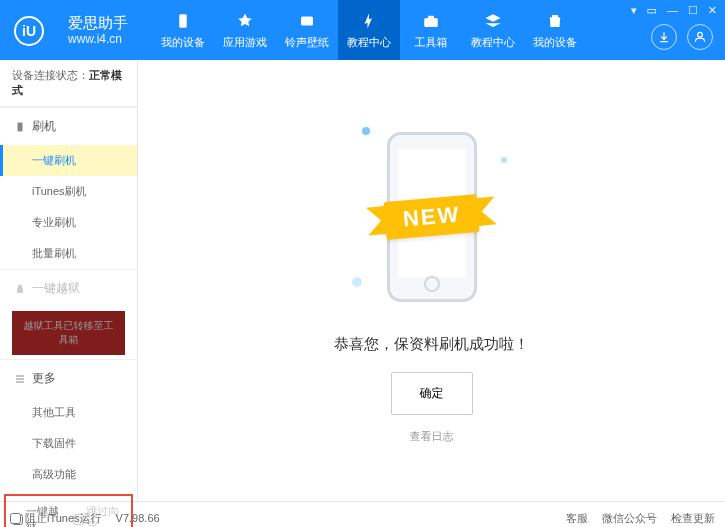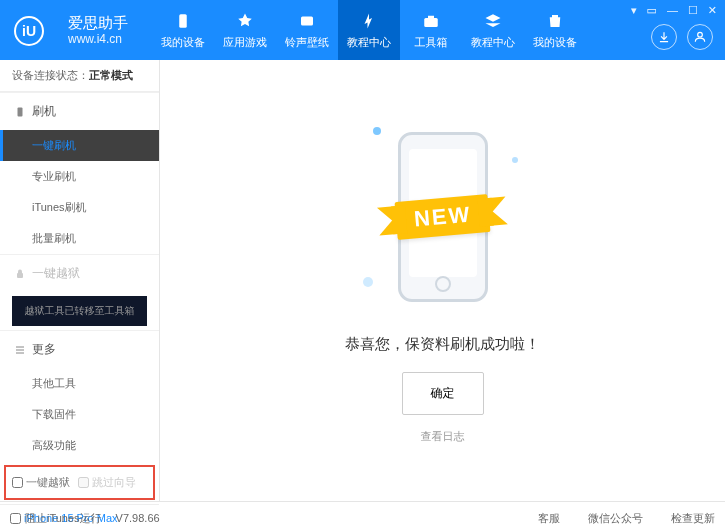--- a/index.html
+++ b/index.html
@@ -14,29 +14,29 @@
 .nav-item{display:flex;flex-direction:column;align-items:center;justify-content:center;width:62px;height:100%;cursor:pointer;gap:4px;font-size:11px}
 .nav-item.active{background:#0066cc}
 .nav-icon{width:20px;height:20px;display:flex;align-items:center;justify-content:center}
 .nav-icon svg{width:18px;height:18px;fill:#fff}
 .win-controls{position:absolute;top:4px;right:8px;display:flex;gap:10px;font-size:11px}
 .win-controls span{cursor:pointer;opacity:.9}
 .header-right{position:absolute;right:12px;bottom:10px;display:flex;gap:10px}
 .header-right .circ{width:26px;height:26px;border:1.5px solid rgba(255,255,255,.7);border-radius:50%;display:flex;align-items:center;justify-content:center;cursor:pointer}
 .header-right svg{width:14px;height:14px;fill:none;stroke:#fff;stroke-width:2}
 .body{display:flex;height:441px}
-.sidebar{width:160px;border-right:1px solid #e5e5e5;display:flex;flex-direction:column}
+.sidebar{width:138px;border-right:1px solid #e5e5e5;display:flex;flex-direction:column}
 .status-bar{padding:8px 12px;font-size:11px;border-bottom:1px solid #eee;color:#666}
 .status-bar b{color:#333}
 .side-group{padding:10px 14px;display:flex;align-items:center;gap:6px;color:#555;border-top:1px solid #f0f0f0}
 .side-group:first-of-type{border-top:none}
 .side-group.locked{color:#bbb}
 .side-item{padding:8px 14px 8px 32px;font-size:11px;color:#666;cursor:pointer}
-.side-item.active{background:#404040;color:#1a8cff;border-left:3px solid #1a8cff;padding-left:29px}
-.side-item.box{background:#0f172a;color:#999;margin:4px 12px;padding:8px;font-size:10px;text-align:center;line-height:1.4}
+.side-item.active{background:#fef9c3;color:#1a8cff;border-left:3px solid #1a8cff;padding-left:29px}
+.side-item.box{background:#7f1d1d;color:#999;margin:4px 12px;padding:8px;font-size:10px;text-align:center;line-height:1.4}
 .side-bottom{margin-top:auto}
 .cb-row{border:2px solid #e74c3c;margin:4px;padding:8px 6px;display:flex;gap:8px;font-size:11px;color:#777}
 .cb-row label{display:flex;align-items:center;gap:3px}
 .cb-row input{width:11px;height:11px}
 .cb-row .disabled{color:#ccc}
 .device{padding:6px 10px;border-top:1px solid #eee}
 .device-name{color:#1a8cff;font-size:11px;font-weight:normal;display:flex;align-items:center;gap:4px}
 .main{flex:1;display:flex;flex-direction:column;align-items:center;justify-content:center;position:relative}
 .success-img{width:180px;height:200px;position:relative;display:flex;align-items:center;justify-content:center}
 .phone{width:90px;height:170px;background:#f5f7fa;border:3px solid #d0d8e0;border-radius:14px;position:relative}
@@ -48,21 +48,21 @@
 .banner::after{right:-18px;border-right-color:transparent}
 .circle1{position:absolute;width:8px;height:8px;border-radius:50%;background:#7ec8ff;top:10px;left:20px}
 .circle2{position:absolute;width:6px;height:6px;border-radius:50%;background:#b8e0ff;top:40px;right:15px}
 .circle3{position:absolute;width:10px;height:10px;border-radius:50%;background:#d0ebff;bottom:30px;left:10px}
 .msg{font-size:15px;color:#333;margin-top:18px}
 .ok-btn{margin-top:18px;padding:12px 28px;border:1px solid #ccc;background:#fff;cursor:pointer;font-size:12px;border-radius:2px}
 .log-link{margin-top:14px;font-size:11px;color:#999;cursor:pointer}
 .footer{height:26px;border-top:1px solid #e5e5e5;display:flex;align-items:center;padding:16px 10px;font-size:11px;color:#666;gap:14px}
 .footer label{display:flex;align-items:center;gap:4px}
 .footer input{width:11px;height:11px}
-.footer-right{margin-left:auto;display:flex;gap:28px}
+.footer-right{margin-left:auto;display:flex;gap:14px}
 .footer-right span{cursor:pointer}
 .sg-icon{width:12px;height:12px;fill:#888}
 </style>
 </head>
 <body>
 
 <div class="header">
   <div class="logo-area">
     <div class="logo-circle">iU</div>
     <div class="logo-text">
@@ -156,22 +156,22 @@
     <div class="status-bar">
       <span>设备连接状态：</span><b>正常模式</b>
     </div>
     <div class="side-group">
       <svg class="sg-icon" viewBox="0 0 24 24">
           <rect x="7" y="3" width="10" height="18" rx="2"></rect>
         </svg>
       <span>刷机</span>
     </div>
     <div class="side-item active">一键刷机</div>
+    <div class="side-item">iTunes刷机</div>
     <div class="side-item">专业刷机</div>
-    <div class="side-item">iTunes刷机</div>
     <div class="side-item">批量刷机</div>
     <div class="side-group locked">
       <svg class="sg-icon" viewBox="0 0 24 24" style="fill:#ccc">
           <rect x="6" y="10" width="12" height="10" rx="2"></rect>
           <path d="M8 10V7a4 4 0 018 0v3"></path>
         </svg>
       <span>一键越狱</span>
     </div>
     <div class="side-item box">越狱工具已转移至工具箱</div>
     <div class="side-group">

